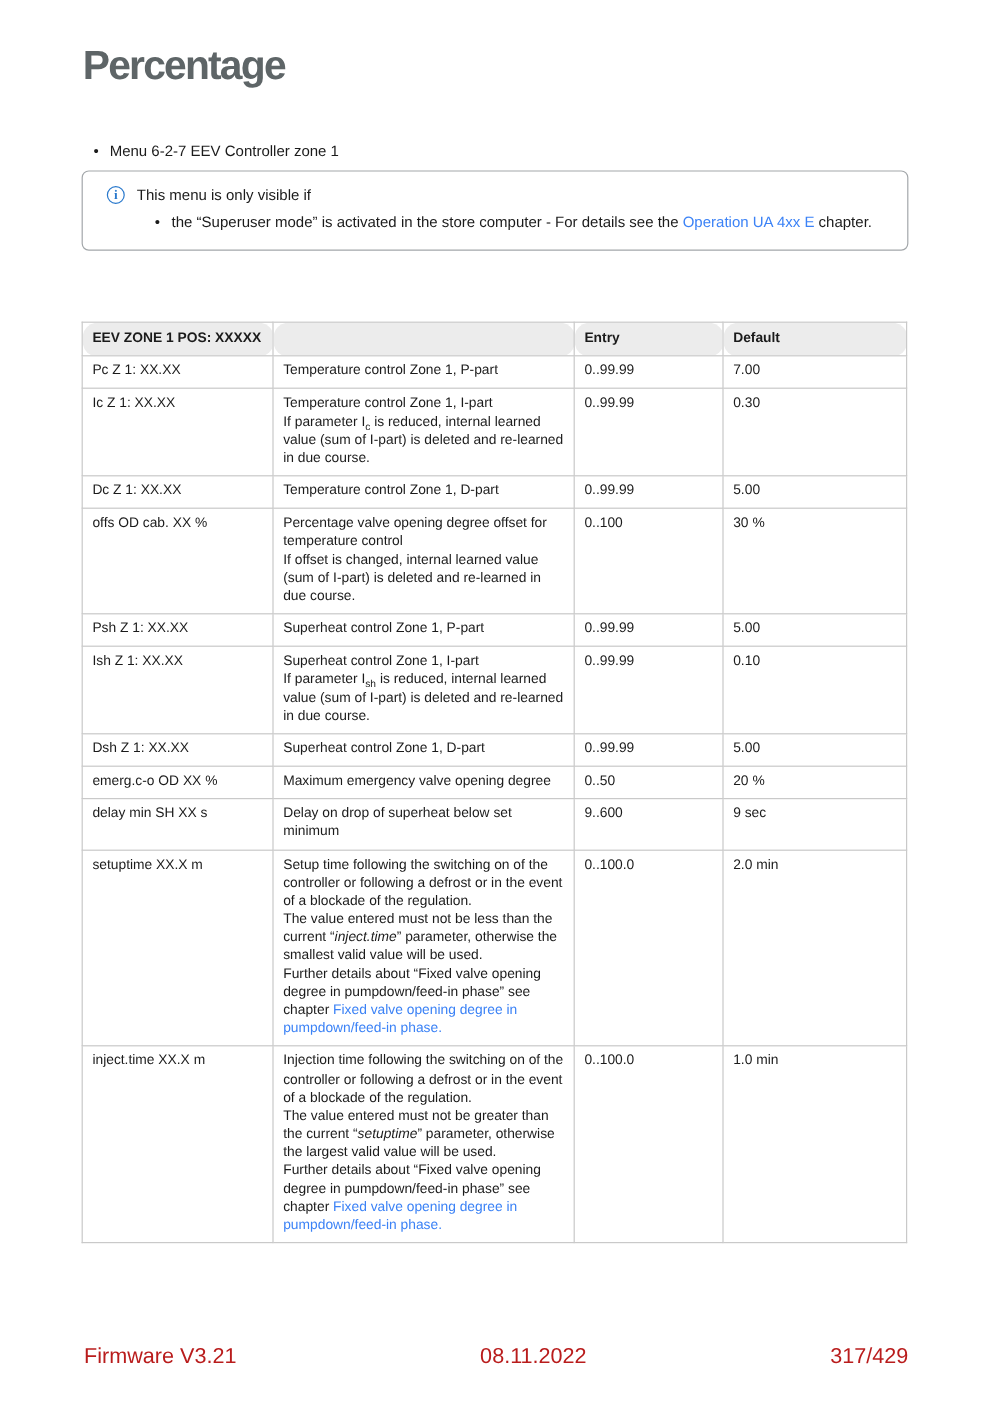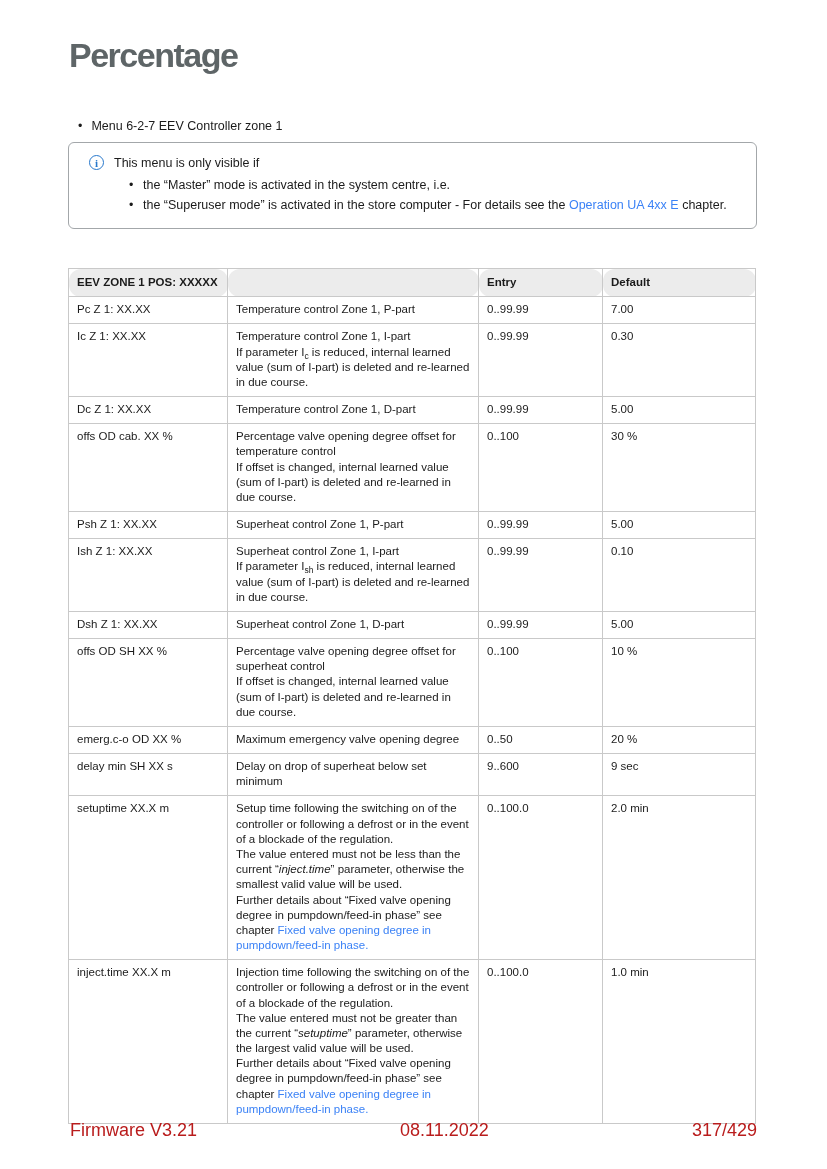--- a/index.html
+++ b/index.html
@@ -134,21 +134,20 @@
     <span class="bullet">•</span>
     <span>Menu 6-2-7 EEV Controller zone 1</span>
   </div>
 
   <div class="infobox">
     <div class="infobox-head">
       <span class="info-icon">i</span>
       <span>This menu is only visible if</span>
     </div>
     <ul class="infobox-list" id="infobox-list">
-        <li><span>the “Master” mode is activated in the system centre, i.e.</span></li>
         <li><span>the “Superuser mode” is activated in the store computer - For details see the </span><span class="doclink">Operation UA 4xx E</span><span> chapter.</span></li>
       </ul>
   </div>
 
   <table class="params">
     <colgroup>
       <col style="width:159px">
         <col style="width:251px">
         <col style="width:124px">
         <col style="width:153px">
@@ -201,27 +200,20 @@
           <td>0..99.99</td>
           <td>0.10</td>
         </tr>
         <tr>
           <td>Dsh Z 1: XX.XX</td>
           <td class="desc"><span>Superheat control Zone 1, D-part</span></td>
           <td>0..99.99</td>
           <td>5.00</td>
         </tr>
         <tr>
-          <td>offs OD SH XX %</td>
-          <td class="desc"><span>Percentage valve opening degree offset for superheat control
-If offset is changed, internal learned value (sum of I-part) is deleted and re-learned in due course.</span></td>
-          <td>0..100</td>
-          <td>10 %</td>
-        </tr>
-        <tr>
           <td>emerg.c-o OD XX %</td>
           <td class="desc"><span>Maximum emergency valve opening degree</span></td>
           <td>0..50</td>
           <td>20 %</td>
         </tr>
         <tr>
           <td>delay min SH XX s</td>
           <td class="desc"><span>Delay on drop of superheat below set minimum</span></td>
           <td>9..600</td>
           <td>9 sec</td>

